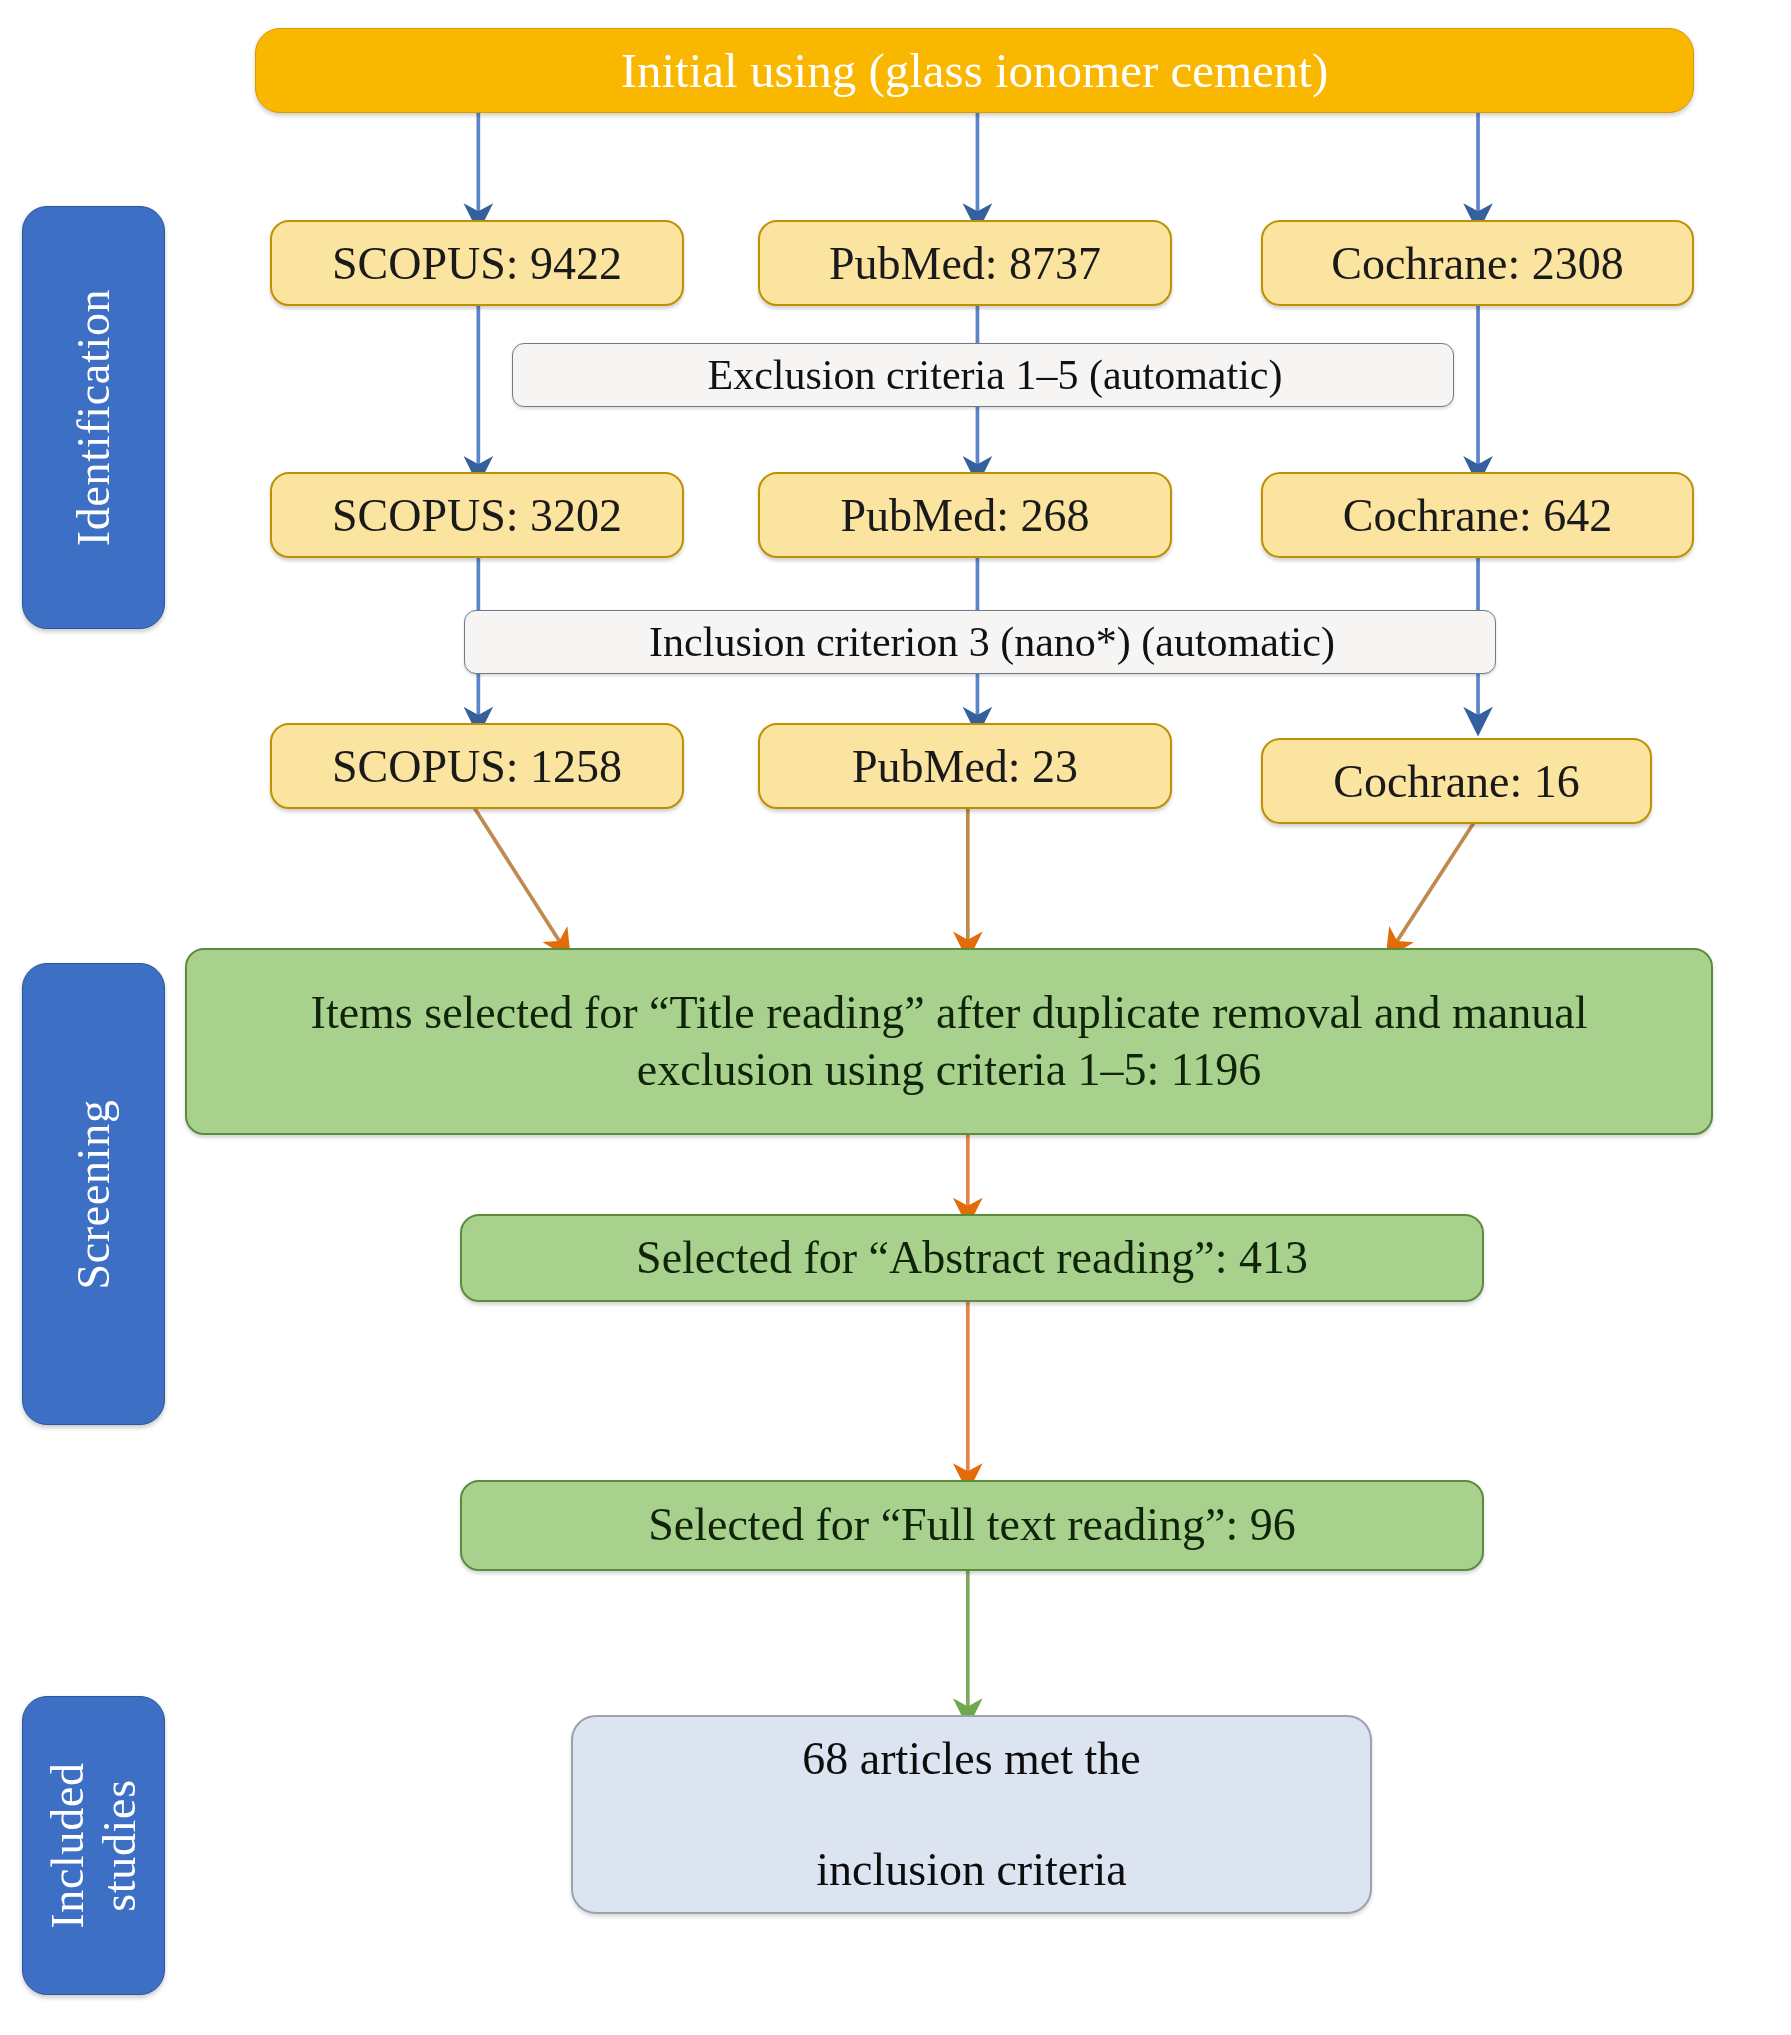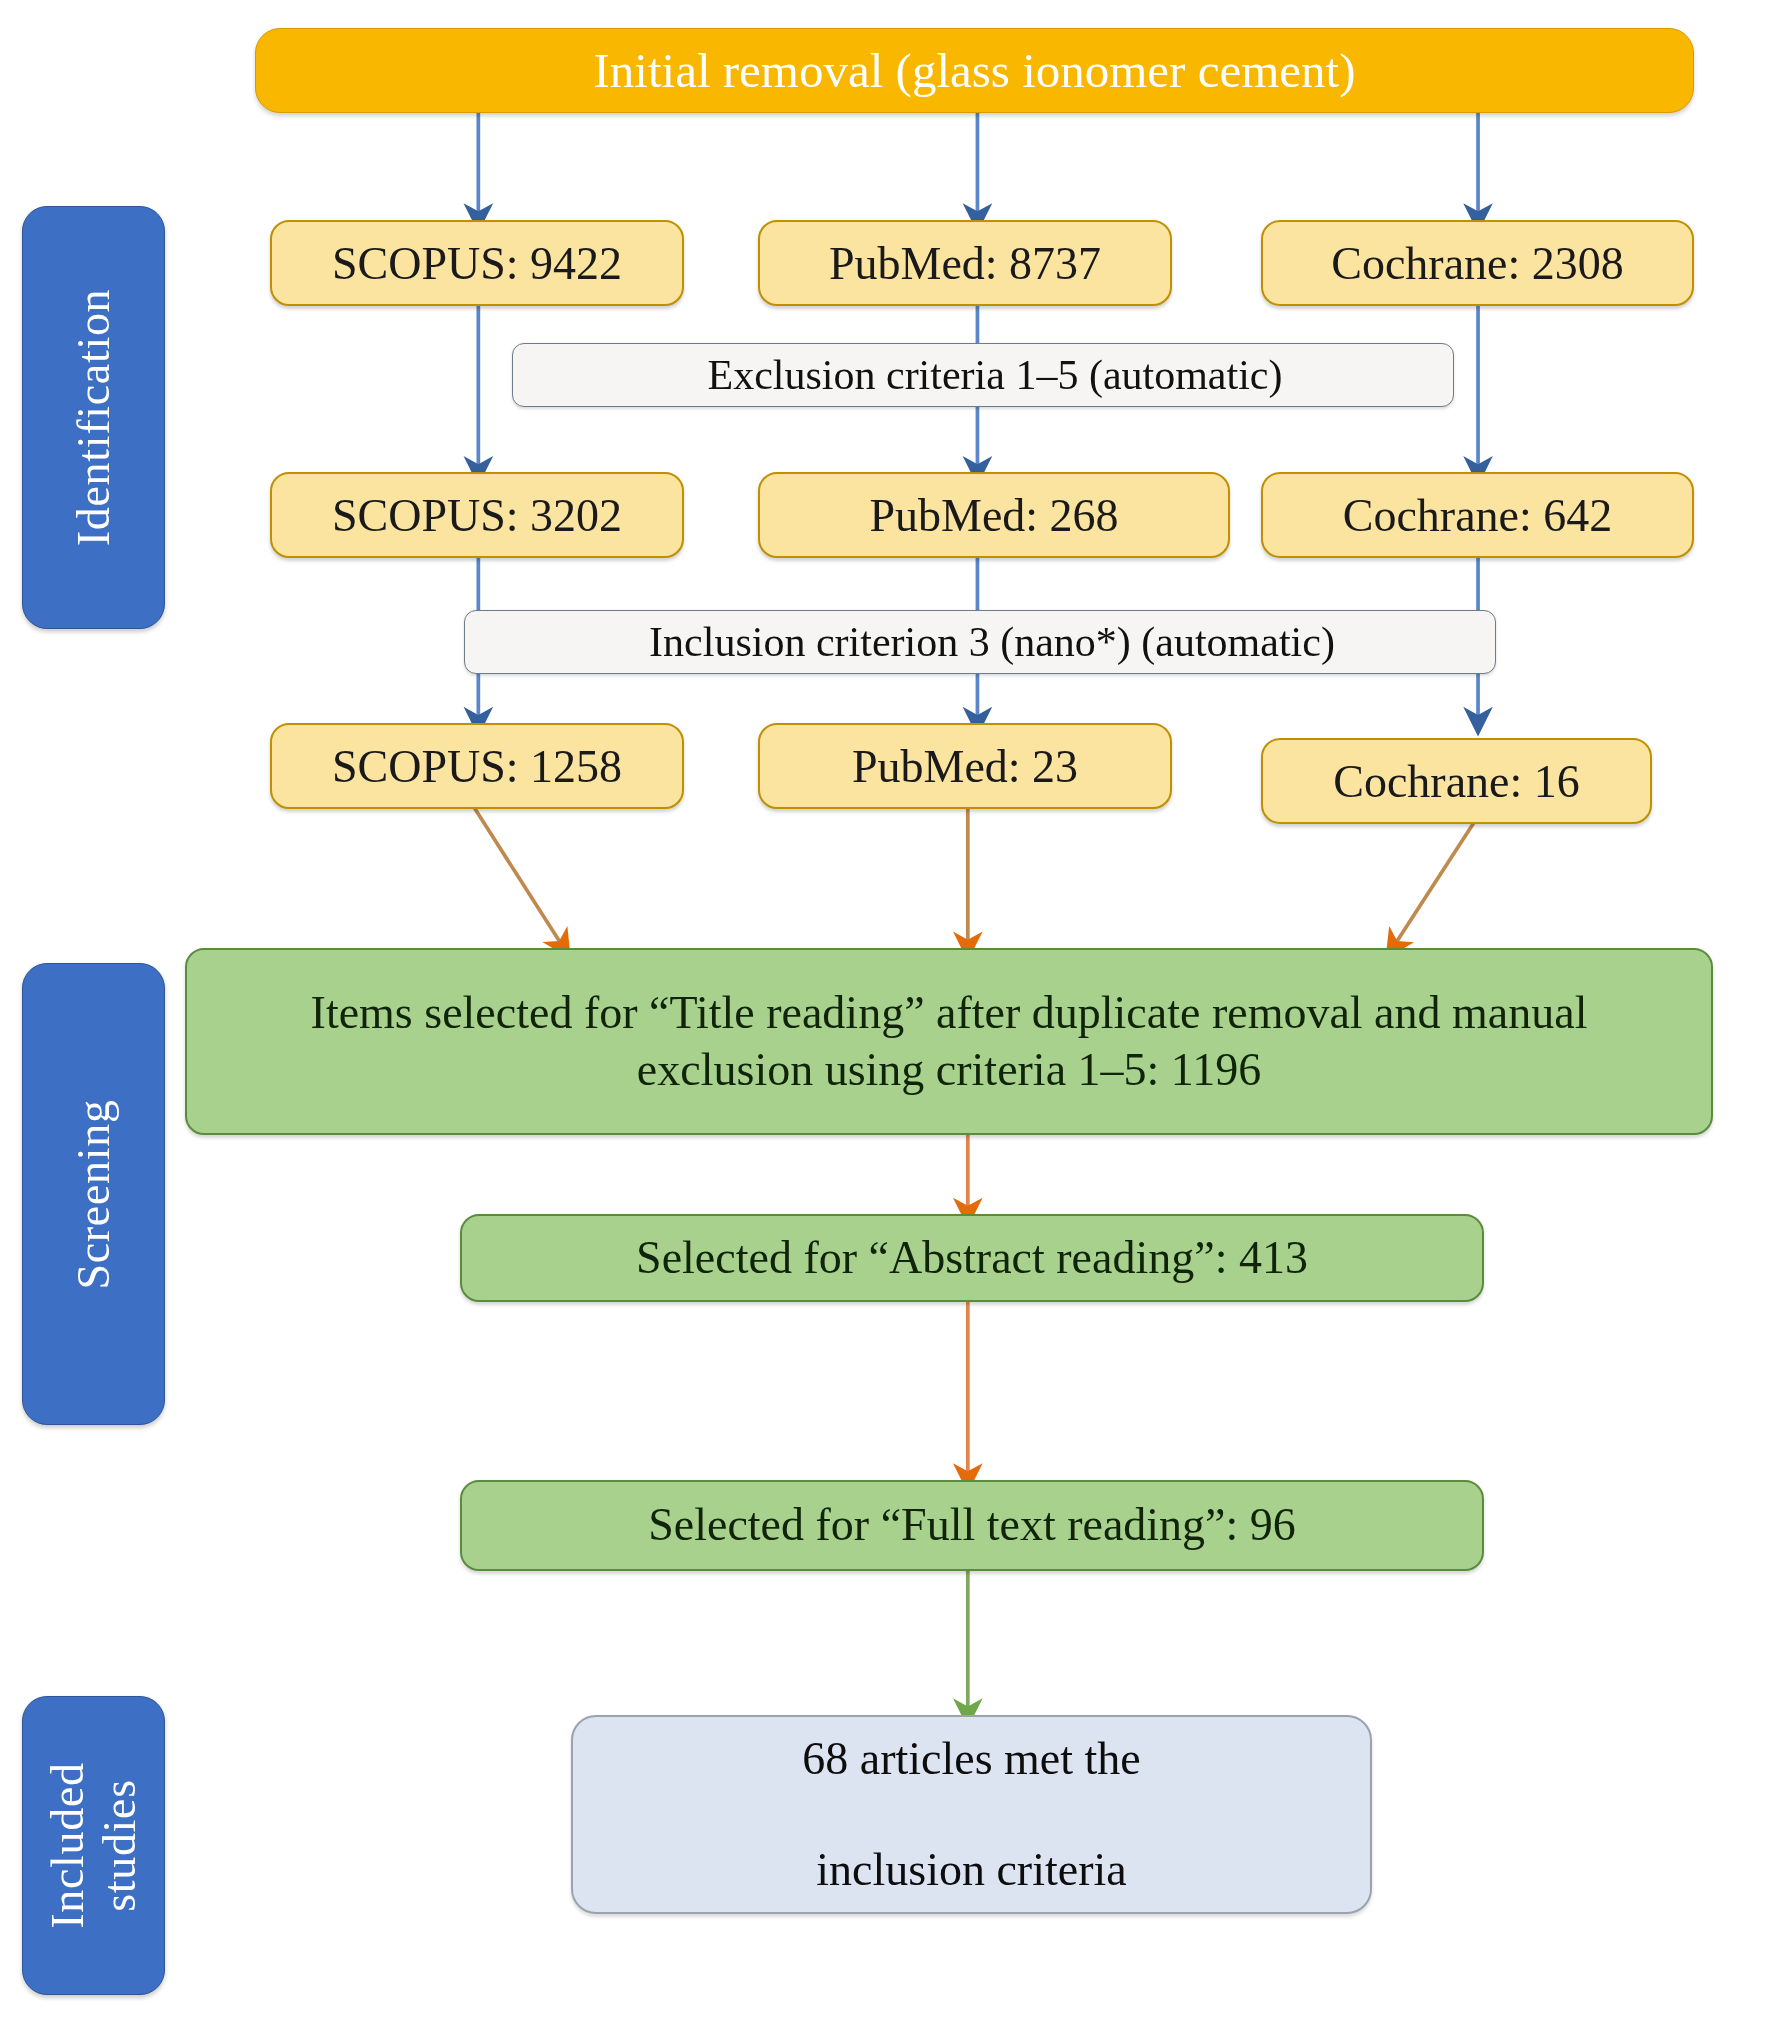--- a/index.html
+++ b/index.html
@@ -164,42 +164,42 @@
 
     <g>
       <line x1="1305" y1="1755" x2="1305" y2="1995" stroke="#E3854B" stroke-width="5" marker-end="url(#ah-orange)"></line>
     </g>
 
     <g>
       <line x1="1305" y1="2118" x2="1305" y2="2312" stroke="#7FA95E" stroke-width="5" marker-end="url(#ah-green)"></line>
     </g>
   </svg>
 
-  <div class="node header-box" style="left:255px;top:28px;width:1439px;height:85px;">Initial removal (glass ionomer cement)</div>
+  <div class="node header-box" style="left:255px;top:28px;width:1439px;height:85px;">Initial using (glass ionomer cement)</div>
 
   <div class="stage-label" style="left:22px;top:206px;width:141px;height:421px;">
     <span class="rot">Identification</span>
   </div>
 
   <div class="stage-label" style="left:22px;top:963px;width:141px;height:460px;">
     <span class="rot">Screening</span>
   </div>
 
   <div class="stage-label" style="left:22px;top:1696px;width:141px;height:297px;">
     <span class="rot two-line" style="width:282px;">Included studies</span>
   </div>
 
   <div class="node db-box" style="left:270px;top:220px;width:414px;height:86px;">SCOPUS: 9422</div>
   <div class="node db-box" style="left:758px;top:220px;width:414px;height:86px;">PubMed: 8737</div>
   <div class="node db-box" style="left:1261px;top:220px;width:433px;height:86px;">Cochrane: 2308</div>
 
   <div class="node criteria-box" style="left:512px;top:343px;width:942px;height:64px;">Exclusion criteria 1–5 (automatic)</div>
 
   <div class="node db-box" style="left:270px;top:472px;width:414px;height:86px;">SCOPUS: 3202</div>
-  <div class="node db-box" style="left:758px;top:472px;width:472px;height:86px;">PubMed: 268</div>
+  <div class="node db-box" style="left:758px;top:472px;width:414px;height:86px;">PubMed: 268</div>
   <div class="node db-box" style="left:1261px;top:472px;width:433px;height:86px;">Cochrane: 642</div>
 
   <div class="node criteria-box" style="left:464px;top:610px;width:1032px;height:64px;">Inclusion criterion 3 (nano*) (automatic)</div>
 
   <div class="node db-box" style="left:270px;top:723px;width:414px;height:86px;">SCOPUS: 1258</div>
   <div class="node db-box" style="left:758px;top:723px;width:414px;height:86px;">PubMed: 23</div>
   <div class="node db-box" style="left:1261px;top:723px;width:391px;height:86px;margin-top:15px;">Cochrane: 16</div>
 
   <div class="node green-box" style="left:185px;top:948px;width:1528px;height:187px;padding:1px 30px;">Items selected for “Title reading” after duplicate removal and manual exclusion using criteria 1–5: 1196</div>
 

